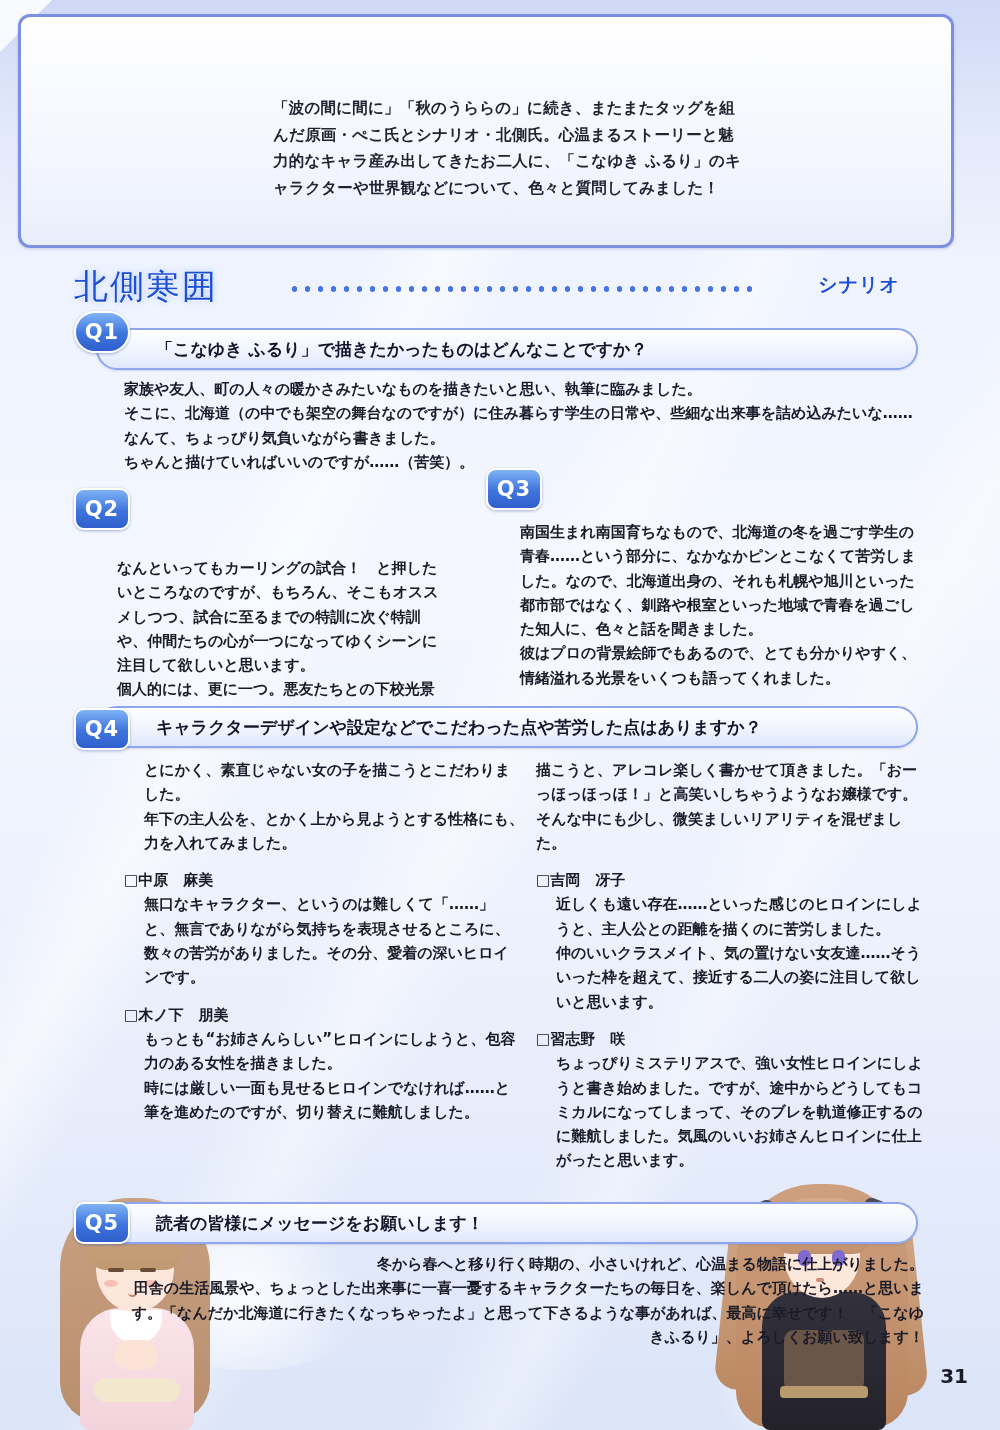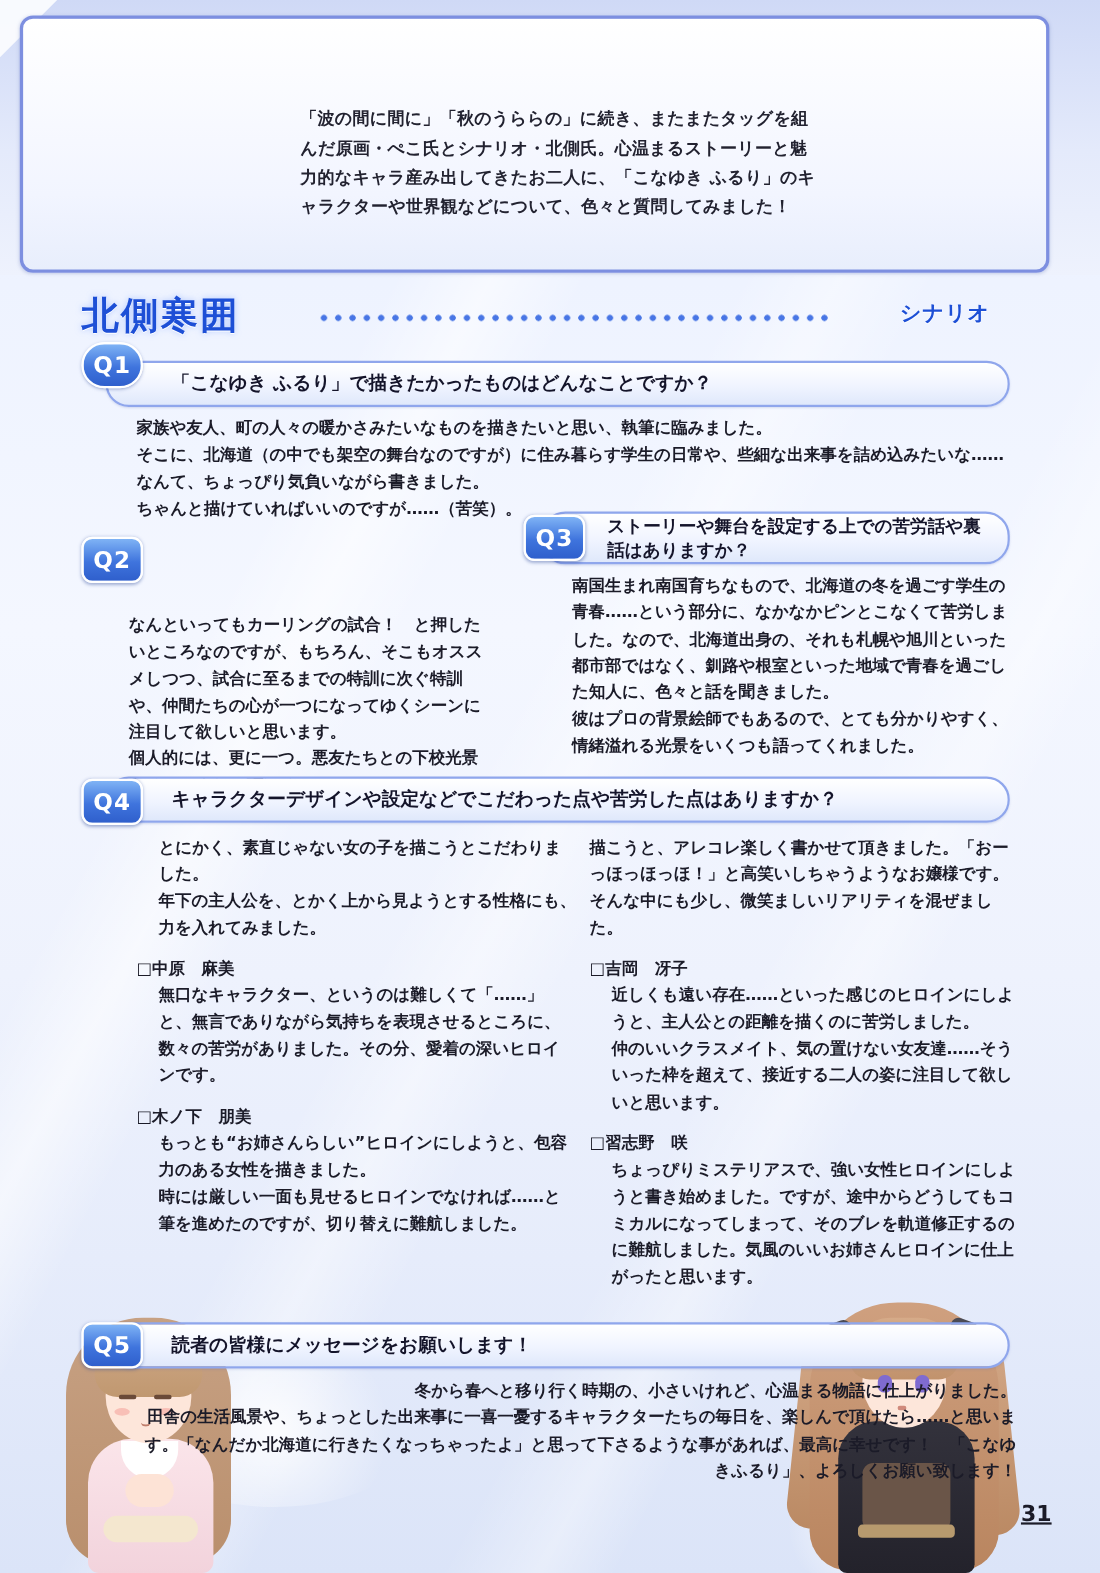--- a/index.html
+++ b/index.html
@@ -109,21 +109,21 @@
   .cr-mouth { position: absolute; left: 94px; top: 98px; width: 8px; height: 4px; background: #d08a7c; border-radius: 4px; }
   .cr-body { position: absolute; left: 40px; top: 112px; width: 124px; height: 138px; background: linear-gradient(180deg,#33323c,#23222b); border-radius: 34px 34px 8px 8px; }
   .cr-vest { position: absolute; left: 62px; top: 150px; width: 80px; height: 62px; background: #6a5548; border-radius: 10px; }
   .cr-belt { position: absolute; left: 58px; top: 206px; width: 88px; height: 12px; background: #b79a6e; border-radius: 4px; }
 
   
   .sec-title {
     position: absolute;
     left: 74px; top: 264px;
     font-size: 34px;
-    font-weight: 700;
+    font-weight: 400;
     color: #1d4fd6;
     letter-spacing: 2px;
     text-shadow: 0 1px 0 #fff, 0 0 6px rgba(120,160,255,.55);
   }
   .sec-role {
     position: absolute;
     right: 100px; top: 272px;
     font-size: 19px;
     font-weight: 800;
     color: #1d4fd6;
@@ -188,25 +188,24 @@
     font-weight: 600;
   }
   .col-text { width: 400px; }
   .sub { font-weight: 800; }
   .para { margin-bottom: 13px; }
   .para p { margin: 0; }
   .hang { padding-left: 20px; }
 
   .pagenum {
     position: absolute;
-    right: 44px; bottom: 42px;
+    right: 32px; bottom: 42px;
     font-size: 20px;
     font-weight: 800;
     color: #1b1b28;
-    text-decoration: underline;
   }
   .glow {
     position: absolute;
     border-radius: 50%;
     background: radial-gradient(circle, rgba(255,255,255,.85) 0%, rgba(255,255,255,0) 70%);
     pointer-events: none;
   }
 </style>
 </head>
 <body>
@@ -261,24 +260,21 @@
     <div class="qtext">「こなゆき ふるり」で描きたかったものはどんなことですか？</div>
   </div>
   <div class="btext" style="left: 124px; top: 377px; width: 800px; white-space: pre-line;">家族や友人、町の人々の暖かさみたいなものを描きたいと思い、執筆に臨みました。
 そこに、北海道（の中でも架空の舞台なのですが）に住み暮らす学生の日常や、些細な出来事を詰め込みたいな……なんて、ちょっぴり気負いながら書きました。
 ちゃんと描けていればいいのですが……（苦笑）。</div>
 
   <div class="qbadge" style="left:74px; top:468px;margin-top:20px;">Q2</div>
   <div class="btext col-text" style="left: 117px; top: 520px; width: 330px; white-space: pre-line; margin-top: 36px;">なんといってもカーリングの試合！　と押したいところなのですが、もちろん、そこもオススメしつつ、試合に至るまでの特訓に次ぐ特訓や、仲間たちの心が一つになってゆくシーンに注目して欲しいと思います。
 個人的には、更に一つ。悪友たちとの下校光景もチェックして頂けると……</div>
 
-  <div class="qbadge" style="left:476px; top:468px;">Q3</div>
-  <div class="qbar" style="left:492px; top:465px; width:422px; height:44px;">
-    <div class="qtext two">ストーリーや舞台を設定する上での苦労話や裏話はありますか？</div>
-  </div>
+  <div class="qbadge" style="left:486px; top:468px;">Q3</div>
   <div class="btext col-text" style="left: 520px; top: 520px; width: 400px; white-space: pre-line;">南国生まれ南国育ちなもので、北海道の冬を過ごす学生の青春……という部分に、なかなかピンとこなくて苦労しました。なので、北海道出身の、それも札幌や旭川といった都市部ではなく、釧路や根室といった地域で青春を過ごした知人に、色々と話を聞きました。
 彼はプロの背景絵師でもあるので、とても分かりやすく、情緒溢れる光景をいくつも語ってくれました。</div>
 
   <div class="qbadge" style="left:74px; top:708px;">Q4</div>
   <div class="qbar" style="left:96px; top:706px; width:818px; height:38px;">
     <div class="qtext">キャラクターデザインや設定などでこだわった点や苦労した点はありますか？</div>
   </div>
 
   <div class="btext" style="left:124px; top:758px; width:400px;">
     <div class="para">

